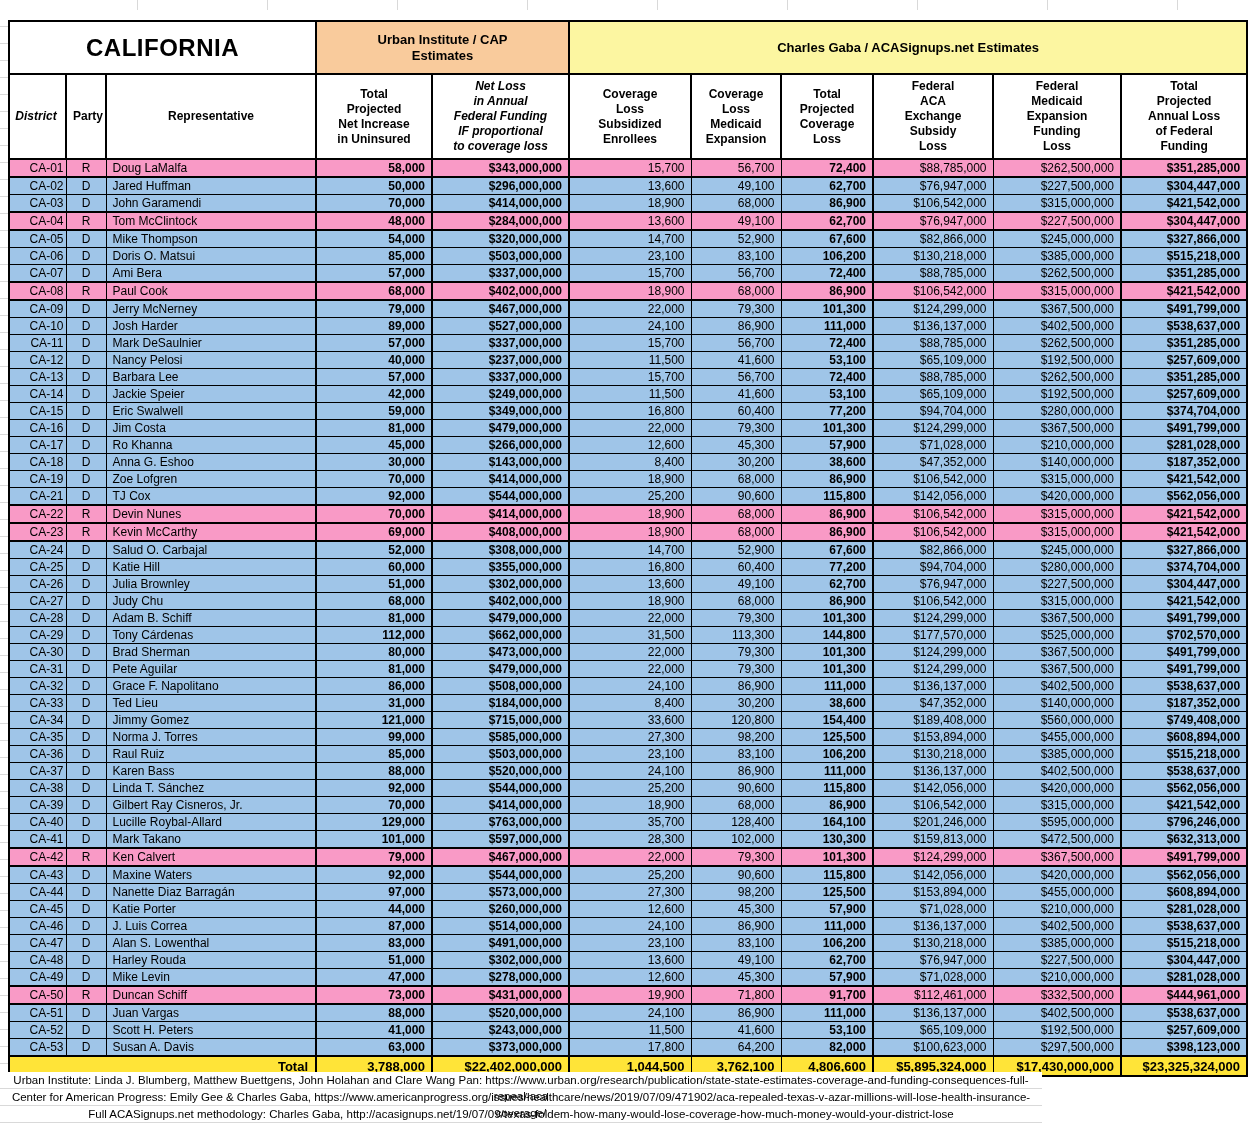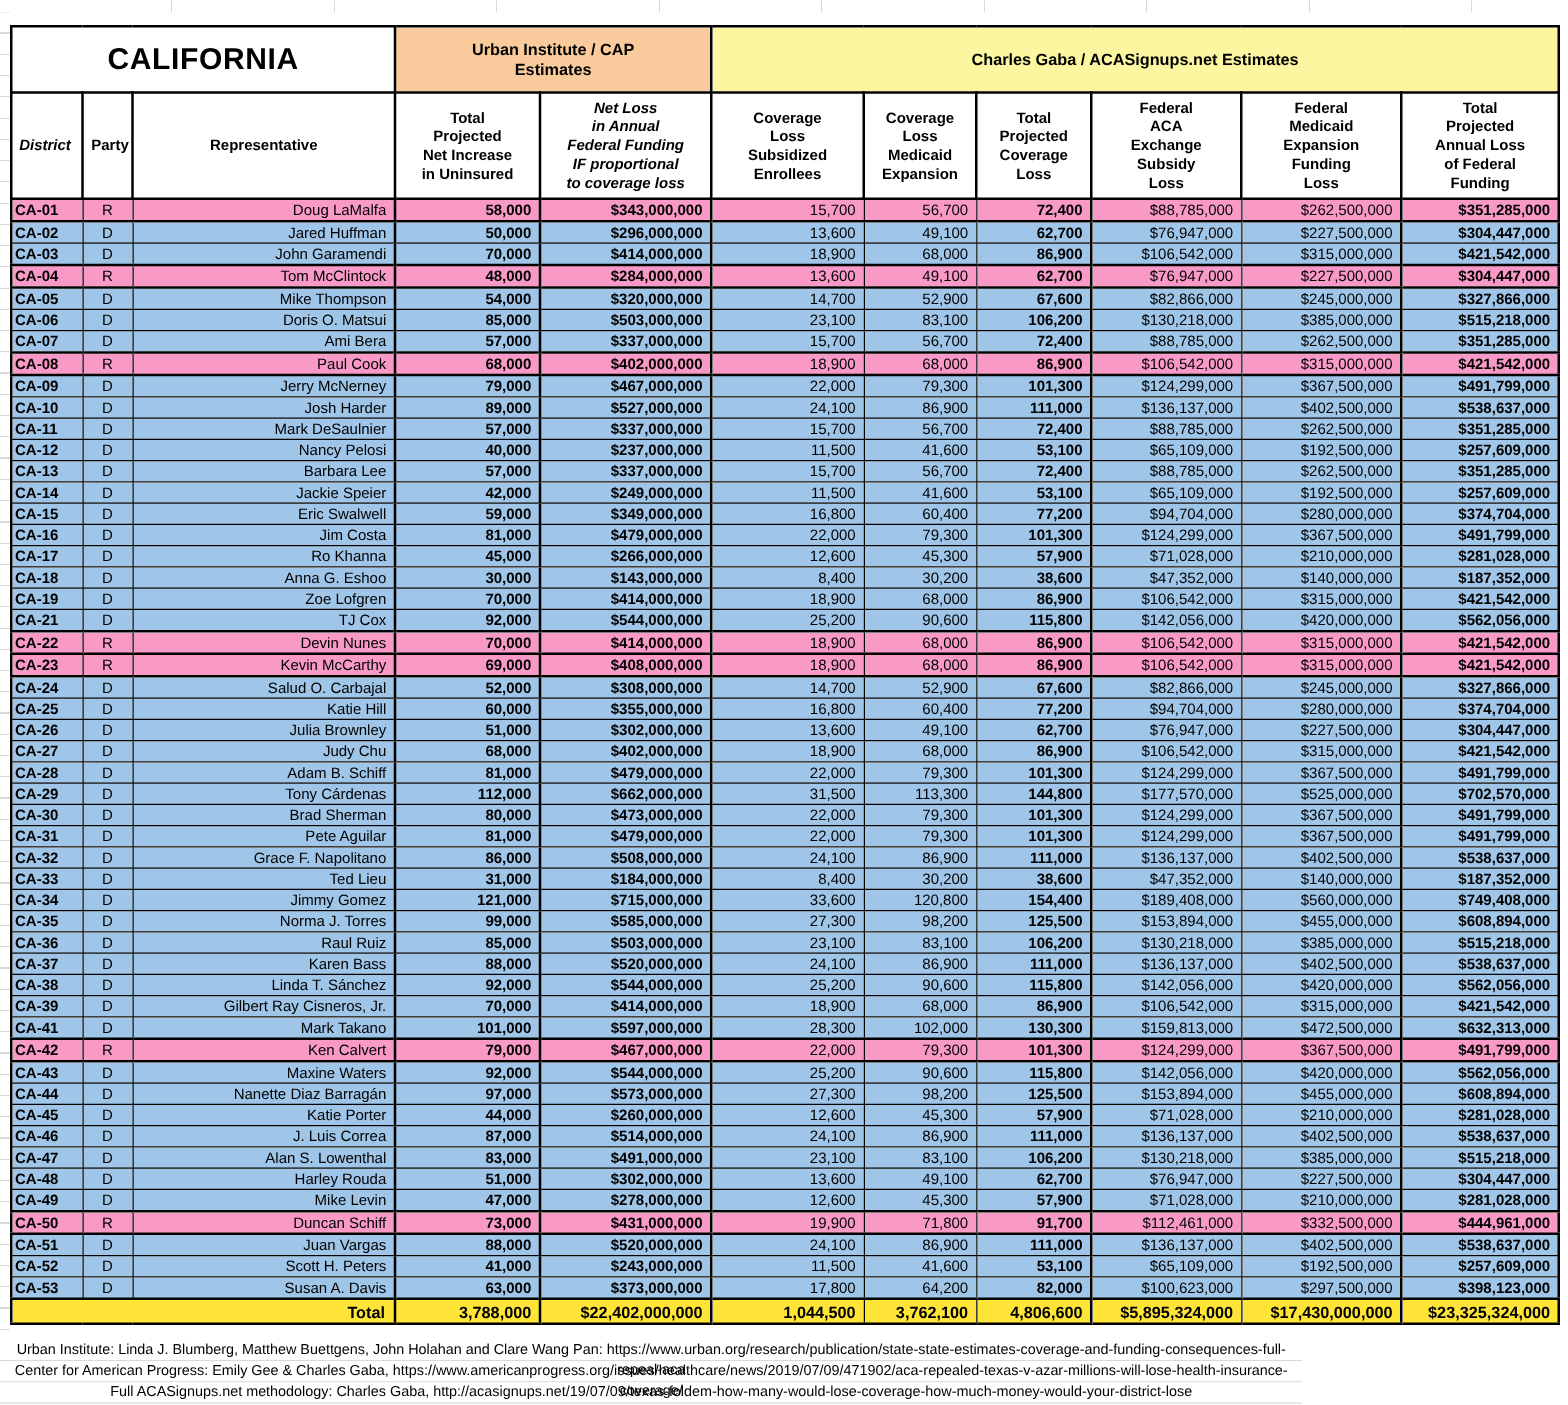--- a/index.html
+++ b/index.html
@@ -36,23 +36,23 @@
     line-height:15px;text-align:center;vertical-align:middle;background:#fff;}
   th.dist-h{text-align:left;padding-left:3px;font-style:italic;}
   .urban{background:var(--urban_header,#F9CB9C);}
   .gaba{background:var(--gaba_header,#FCF6A1);}
 
   
   tbody td{height:16px;line-height:15px;}
   .d-row td{background:var(--democrat_row,#9FC5E8);}
   .r-row td{background:var(--republican_row,#F99AC6);border-top-width:2px;border-bottom-width:2px;}
   td.tl,th.tl{border-left-width:2px;}
-  td.c-district{text-align:left;padding:0 2px;font-weight:bold;}
+  td.c-district{text-align:right;padding:0 2px;}
   td.c-party{text-align:center;}
-  td.c-rep{text-align:right;}
+  td.c-rep{text-align:left;}
 
   
   tfoot td{height:18px;background:var(--total_row,#FFE438);font-weight:bold;
     border-top-width:2px;border-bottom:2px solid #000;font-size:13px;line-height:17px;}
   td.total-label{text-align:right;padding-right:7px;}
 
   
   .footnotes{position:absolute;left:0;top:1072px;width:1042px;}
   .footnote{height:16px;line-height:16px;font-size:11.5px;text-align:center;
     border-bottom:1px solid #d9d9d9;background:#fff;}
@@ -615,20 +615,33 @@
     <td class="num b tl">70,000</td>
     <td class="num b tl">$414,000,000</td>
     <td class="num tl">18,900</td>
     <td class="num">68,000</td>
     <td class="num b">86,900</td>
     <td class="num tl">$106,542,000</td>
     <td class="num">$315,000,000</td>
     <td class="num b tl">$421,542,000</td>
   </tr>
       <tr class="d-row">
+    <td class="c-district">CA-40</td>
+    <td class="c-party">D</td>
+    <td class="c-rep">Lucille Roybal-Allard</td>
+    <td class="num b tl">129,000</td>
+    <td class="num b tl">$763,000,000</td>
+    <td class="num tl">35,700</td>
+    <td class="num">128,400</td>
+    <td class="num b">164,100</td>
+    <td class="num tl">$201,246,000</td>
+    <td class="num">$595,000,000</td>
+    <td class="num b tl">$796,246,000</td>
+  </tr>
+      <tr class="d-row">
     <td class="c-district">CA-41</td>
     <td class="c-party">D</td>
     <td class="c-rep">Mark Takano</td>
     <td class="num b tl">101,000</td>
     <td class="num b tl">$597,000,000</td>
     <td class="num tl">28,300</td>
     <td class="num">102,000</td>
     <td class="num b">130,300</td>
     <td class="num tl">$159,813,000</td>
     <td class="num">$472,500,000</td>

